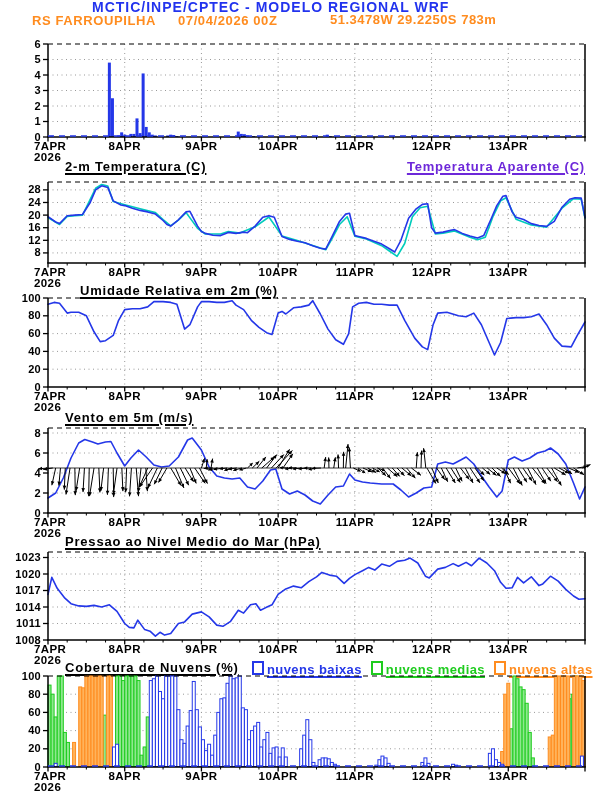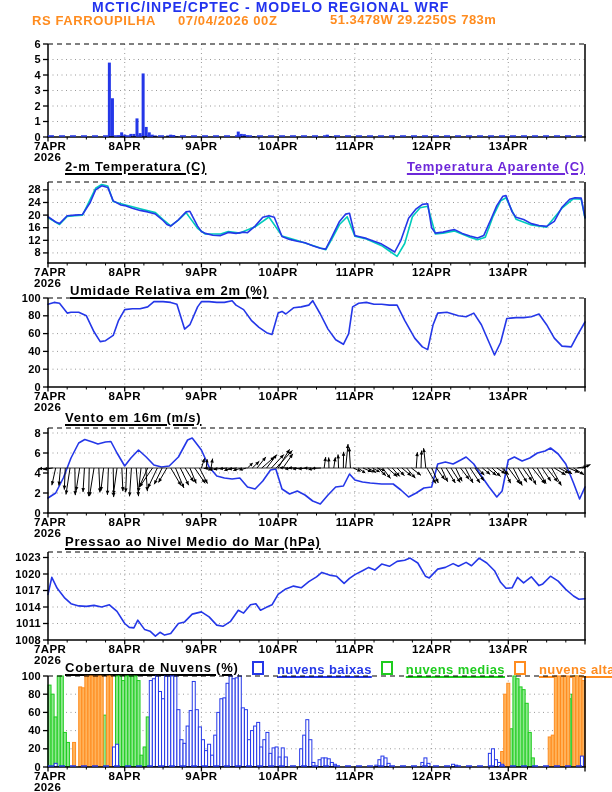--- a/index.html
+++ b/index.html
@@ -6,44 +6,44 @@
   .page{position:relative;width:612px;height:648px;font-family:"Liberation Sans",sans-serif;font-weight:bold;}
   .abs{position:absolute;white-space:nowrap;}
   .hdr1{left:92px;top:-1px;font-size:14px;letter-spacing:1px;}
   .hdr2a{left:32px;top:13px;font-size:13px;letter-spacing:.6px;}
   .hdr2b{left:178px;top:13px;font-size:13px;letter-spacing:.6px;}
   .coords{left:330px;top:12px;font-size:13px;letter-spacing:.5px;}
   .ptitle{font-size:13px;letter-spacing:.8px;color:#000;text-decoration:underline;text-underline-offset:2px;text-decoration-thickness:1.5px;}
   .t-precip{left:65px;top:29px;}
   .t-temp{left:65px;top:159px;}
   .t-temp2{right:27px;top:159px;}
-  .t-rh{left:70px;top:283px;}
+  .t-rh{left:80px;top:283px;}
   .t-wind{left:65px;top:410px;}
   .t-slp{left:65px;top:534px;}
   .t-clouds{left:65px;top:660px;}
   .legend{left:252px;top:660px;display:flex;gap:9px;align-items:baseline;}
-  .legend-item{display:flex;gap:13px;align-items:baseline;font-size:13px;letter-spacing:.4px;}
+  .legend-item{display:flex;gap:3px;align-items:baseline;font-size:13px;letter-spacing:.4px;}
   .legend-swatch{width:8px;height:10px;border:2px solid #000;background:#fff;position:relative;top:1px;display:inline-block;}
   .legend-label{text-decoration:underline;text-underline-offset:2px;text-decoration-thickness:1.5px;}
   svg{position:absolute;left:0;top:0;}
   svg text{font-family:"Liberation Sans",sans-serif;font-weight:bold;fill:#000;}
 </style>
 </head>
 <body>
 
 <div class="page">
   <div class="abs hdr1" style="color: rgb(34, 51, 238);">MCTIC/INPE/CPTEC - MODELO REGIONAL WRF</div>
   <div class="abs hdr2a" style="color: rgb(255, 140, 31);">RS FARROUPILHA</div>
   <div class="abs hdr2b" style="color: rgb(255, 140, 31);">07/04/2026 00Z</div>
   <div class="abs coords" style="color: rgb(255, 140, 31);">51.3478W 29.2250S 783m</div>
 
   <div class="abs ptitle t-temp">2-m Temperatura (C)</div>
   <div class="abs ptitle t-temp2" style="color: #6d28d9;">Temperatura Aparente (C)</div>
   <div class="abs ptitle t-rh">Umidade Relativa em 2m (%)</div>
-  <div class="abs ptitle t-wind">Vento em 16m (m/s)</div>
+  <div class="abs ptitle t-wind">Vento em 5m (m/s)</div>
   <div class="abs ptitle t-slp">Pressao ao Nivel Medio do Mar (hPa)</div>
   <div class="abs ptitle t-clouds">Cobertura de Nuvens (%)</div>
 
   <div class="abs legend">
     <span class="legend-item">
         <span class="legend-swatch" style="border-color: rgb(36, 55, 232);"></span>
         <span class="legend-label" style="color: rgb(36, 55, 232);">nuvens baixas</span>
       </span>
     <span class="legend-item">
         <span class="legend-swatch" style="border-color: rgb(30, 204, 30);"></span>

